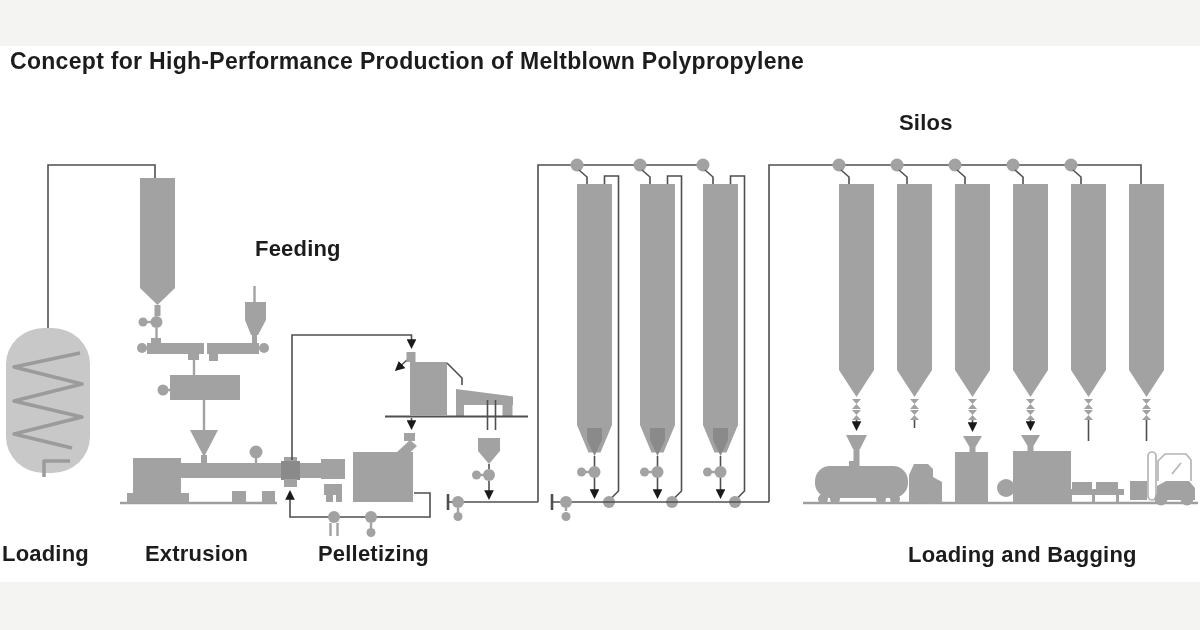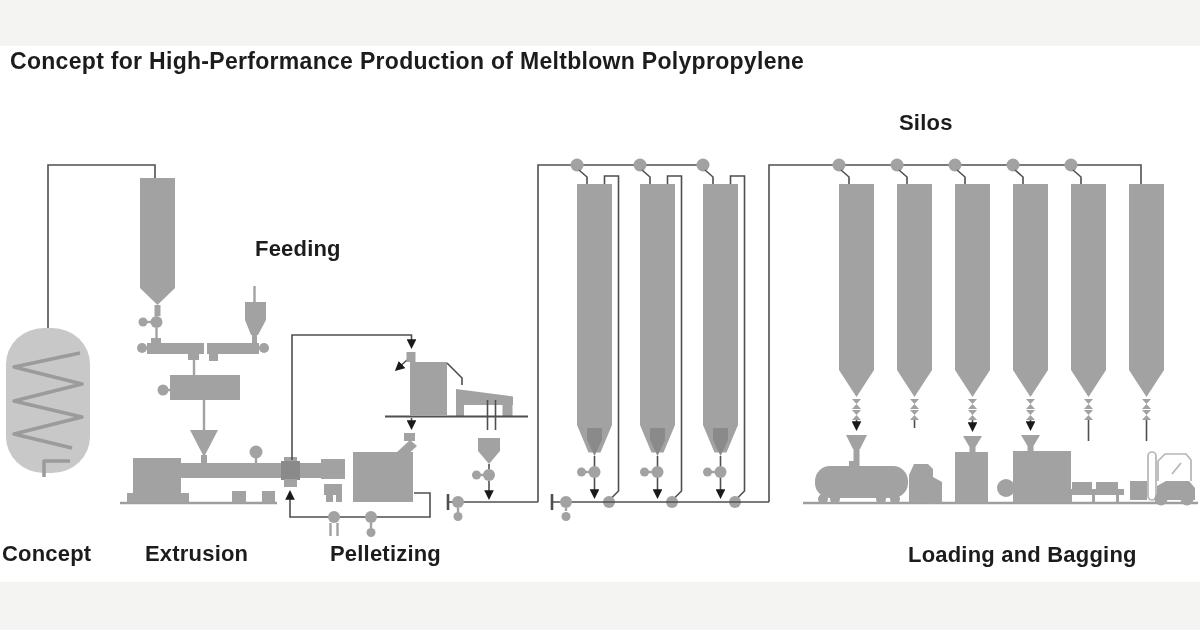--- a/index.html
+++ b/index.html
@@ -17,21 +17,21 @@
     color:var(--text,#1c1c1c);white-space:nowrap;
   }
   .lbl{
     position:absolute;font-size:22px;font-weight:bold;letter-spacing:.2px;
     color:var(--text,#1c1c1c);white-space:nowrap;
   }
   .lbl-feeding{left:209px;top:236px;margin-left:46px;}
   .lbl-silos{left:899px;top:110px;}
   .lbl-reactor{left:2px;top:541px;}
   .lbl-extrusion{left:145px;top:541px;}
-  .lbl-pelletizing{left:318px;top:541px;margin-left:12px;}
+  .lbl-pelletizing{left:318px;top:541px;}
   .lbl-loading{left:908px;top:542px;text-align:center;}
   svg{position:absolute;left:0;top:0;}
   .sh{fill:var(--shape,#a2a2a2);}
   .shd{fill:var(--shape-dark,#8a8a8a);}
   .vs{fill:var(--vessel,#c8c8c8);}
   .ln{stroke:var(--line,#4f4f4f);stroke-width:1.6;fill:none;}
   .lnb{stroke:var(--line,#4f4f4f);stroke-width:1.8;fill:none;}
   .lnf{stroke:var(--line,#4f4f4f);stroke-width:2.6;fill:none;}
   .st{stroke:var(--shape,#a2a2a2);stroke-width:2.4;fill:none;}
   .coil{stroke:var(--coil,#9b9b9b);stroke-width:3.5;fill:none;stroke-linejoin:round;}
@@ -42,21 +42,21 @@
 </style>
 </head>
 <body>
 
 <div class="band band-top"></div>
 <div class="band band-bottom"></div>
 <div class="title">Concept for High-Performance Production of Meltblown Polypropylene</div>
 
 <div class="lbl lbl-feeding">Feeding</div>
 <div class="lbl lbl-silos">Silos</div>
-<div class="lbl lbl-reactor">Concept</div>
+<div class="lbl lbl-reactor">Loading</div>
 <div class="lbl lbl-extrusion">Extrusion</div>
 <div class="lbl lbl-pelletizing">Pelletizing</div>
 <div class="lbl lbl-loading">Loading and Bagging</div>
 
 <svg width="1200" height="630" viewBox="0 0 1200 630">
   <defs>
     <marker id="ah" viewBox="0 0 10 10" refX="7" refY="5" markerWidth="6" markerHeight="6" orient="auto-start-reverse">
       <path d="M0,0L10,5L0,10z" class="ahf"></path>
     </marker>
   </defs>

